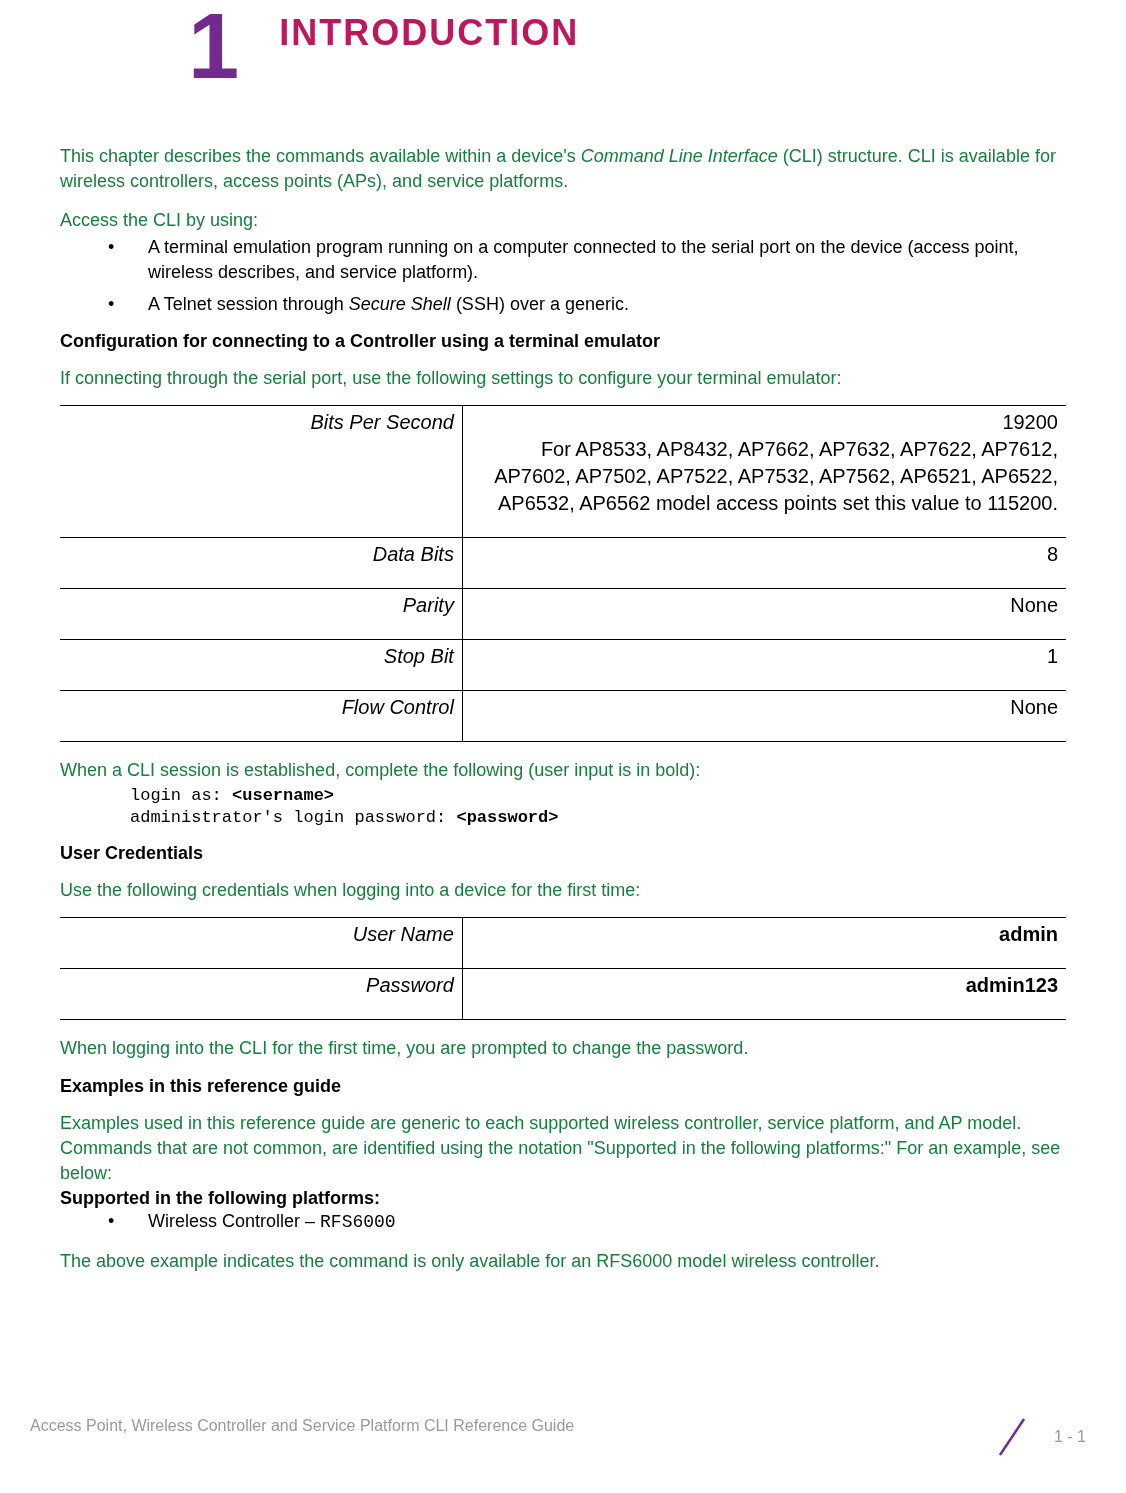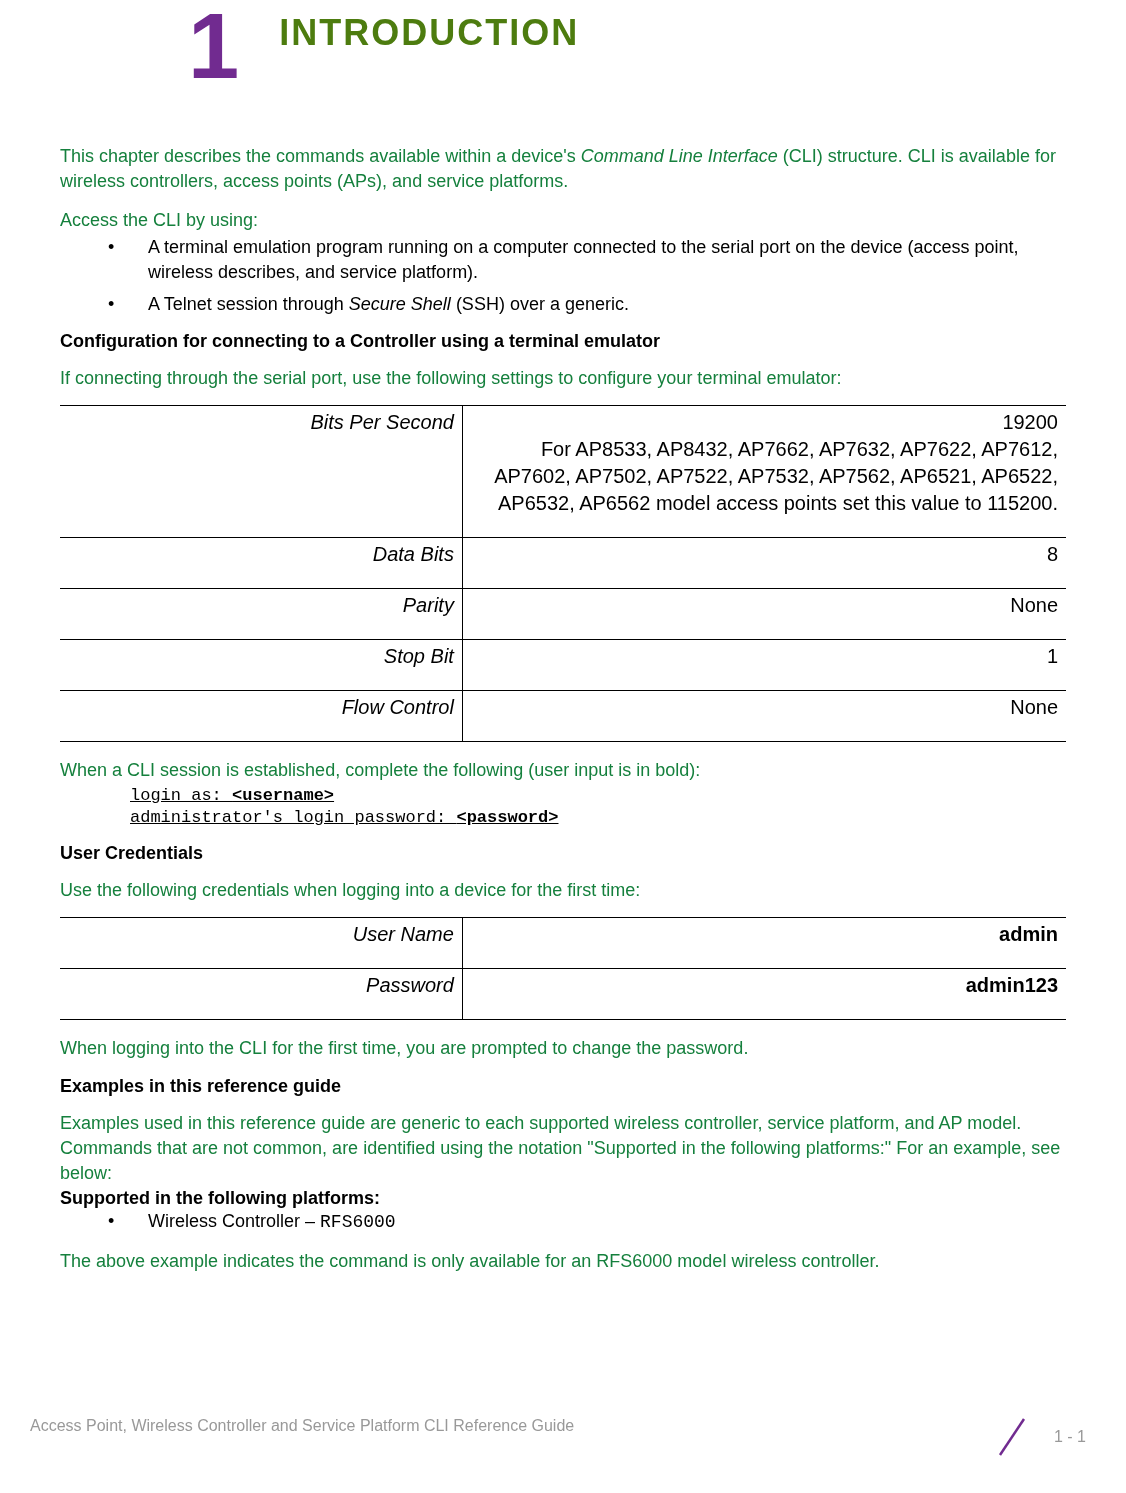--- a/index.html
+++ b/index.html
@@ -25,21 +25,21 @@
     .chapter-number {
       font-size: 92px;
       font-weight: 700;
       color: #712b90;
       line-height: 0.8;
       font-family: Arial, sans-serif;
     }
     .chapter-title {
       font-size: 36px;
       font-weight: 700;
-      color: #4d7c0f;
+      color: #be185d;
       letter-spacing: 2px;
       margin-left: 40px;
       margin-top: 2px;
       font-family: "Century Gothic", "Arial", sans-serif;
     }
     .content {
       margin-left: 0;
     }
     p {
       font-size: 18px;
@@ -111,21 +111,20 @@
     }
     table td:last-child {
       border-right: none;
     }
     .code-block {
       font-family: "Courier New", monospace;
       font-size: 17px;
       margin-left: 70px;
       margin-bottom: 14px;
       line-height: 1.3;
-      text-decoration: underline;
     }
     .code-block .bold {
       font-weight: 700;
     }
     .tight-para {
       margin-bottom: 2px;
     }
     .footer {
       position: absolute;
       bottom: 36px;

